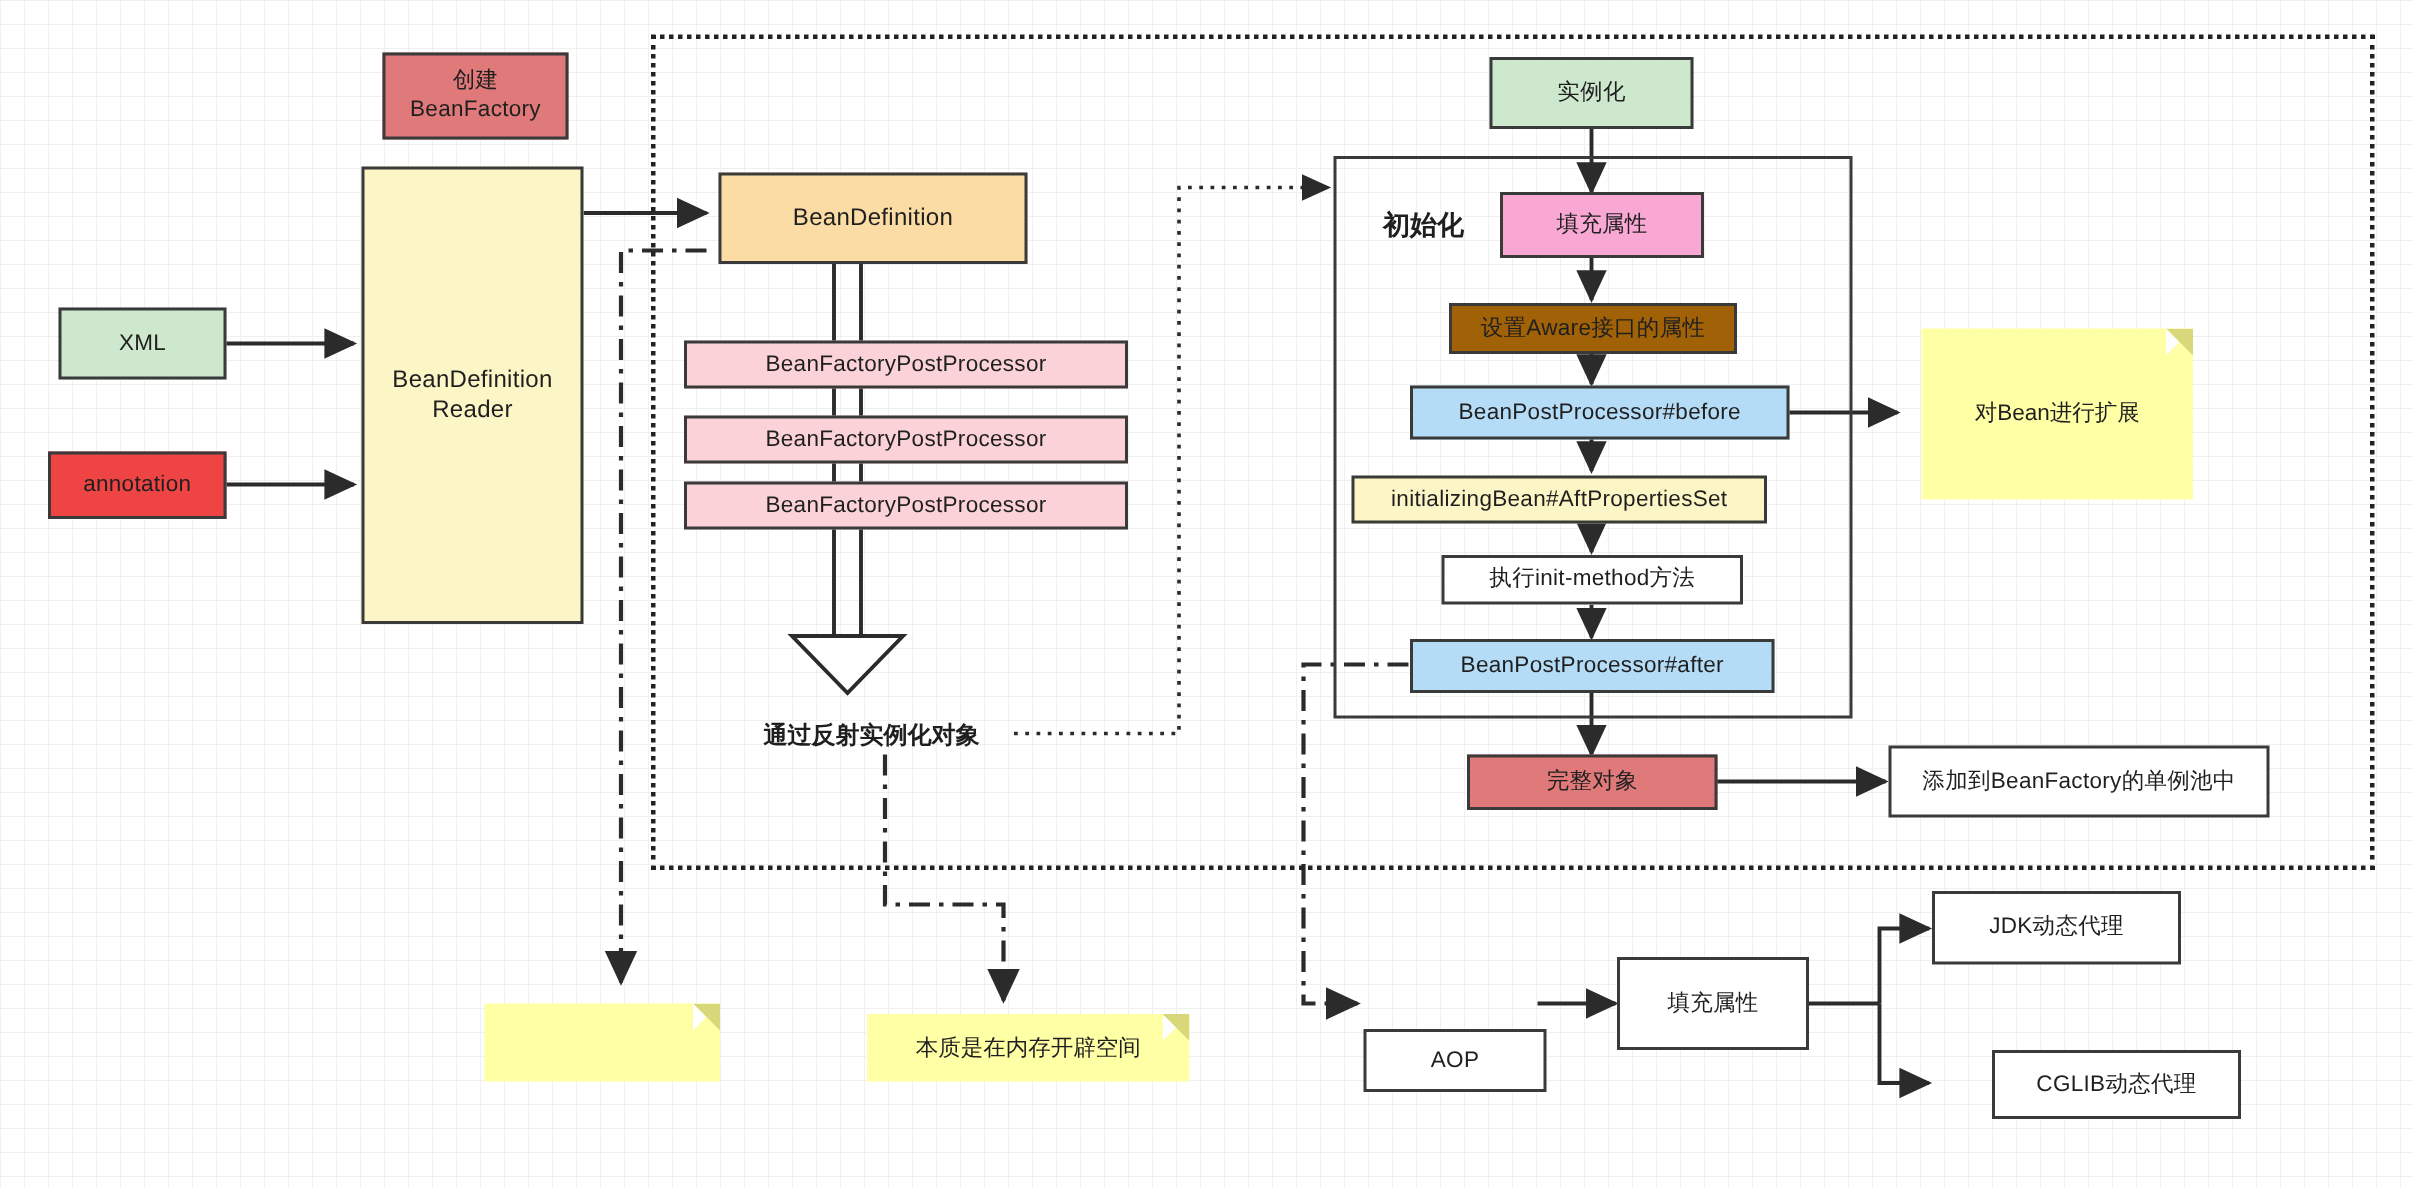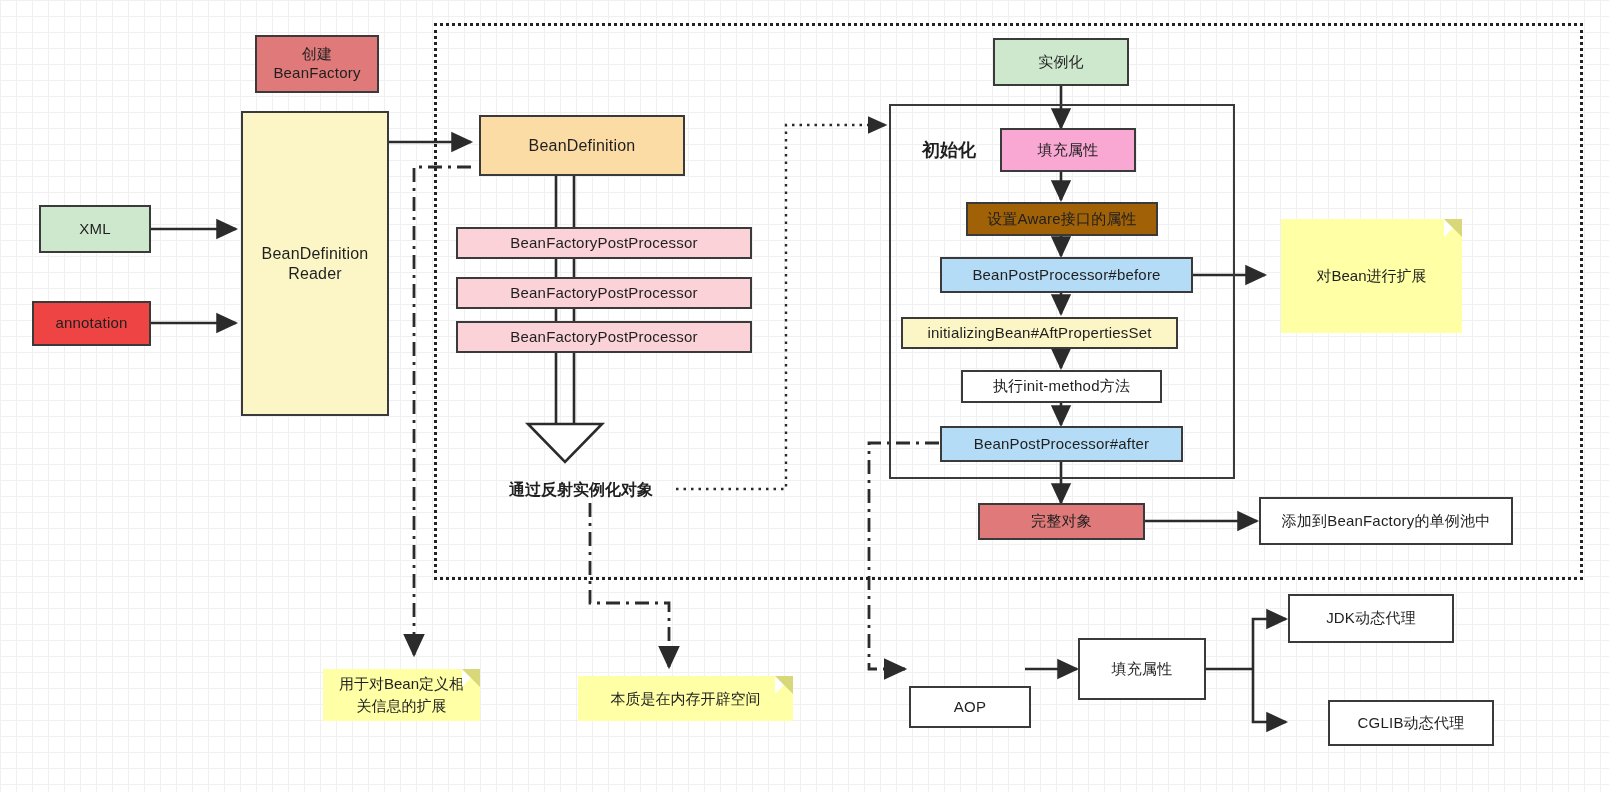--- a/index.html
+++ b/index.html
@@ -181,22 +181,20 @@
 
 <div class="note" style="left:1281px;top:219px;width:181px;height:114px;">
   <span>对Bean进行扩展</span>
   <span class="foldwhite"></span>
   <span class="fold"></span>
 </div>
 
 <div class="node" style="left:1259px;top:497px;width:254px;height:48px;background:#ffffff;">添加到BeanFactory的单例池中</div>
 
 <div class="note" style="left:323px;top:669px;width:157px;height:52px;">
-  <span>用于对Bean定义相
-关信息的扩展</span>
   <span class="foldwhite"></span>
   <span class="fold"></span>
 </div>
 
 <div class="note" style="left:578px;top:676px;width:215px;height:45px;">
   <span>本质是在内存开辟空间</span>
   <span class="foldwhite"></span>
   <span class="fold"></span>
 </div>
 

